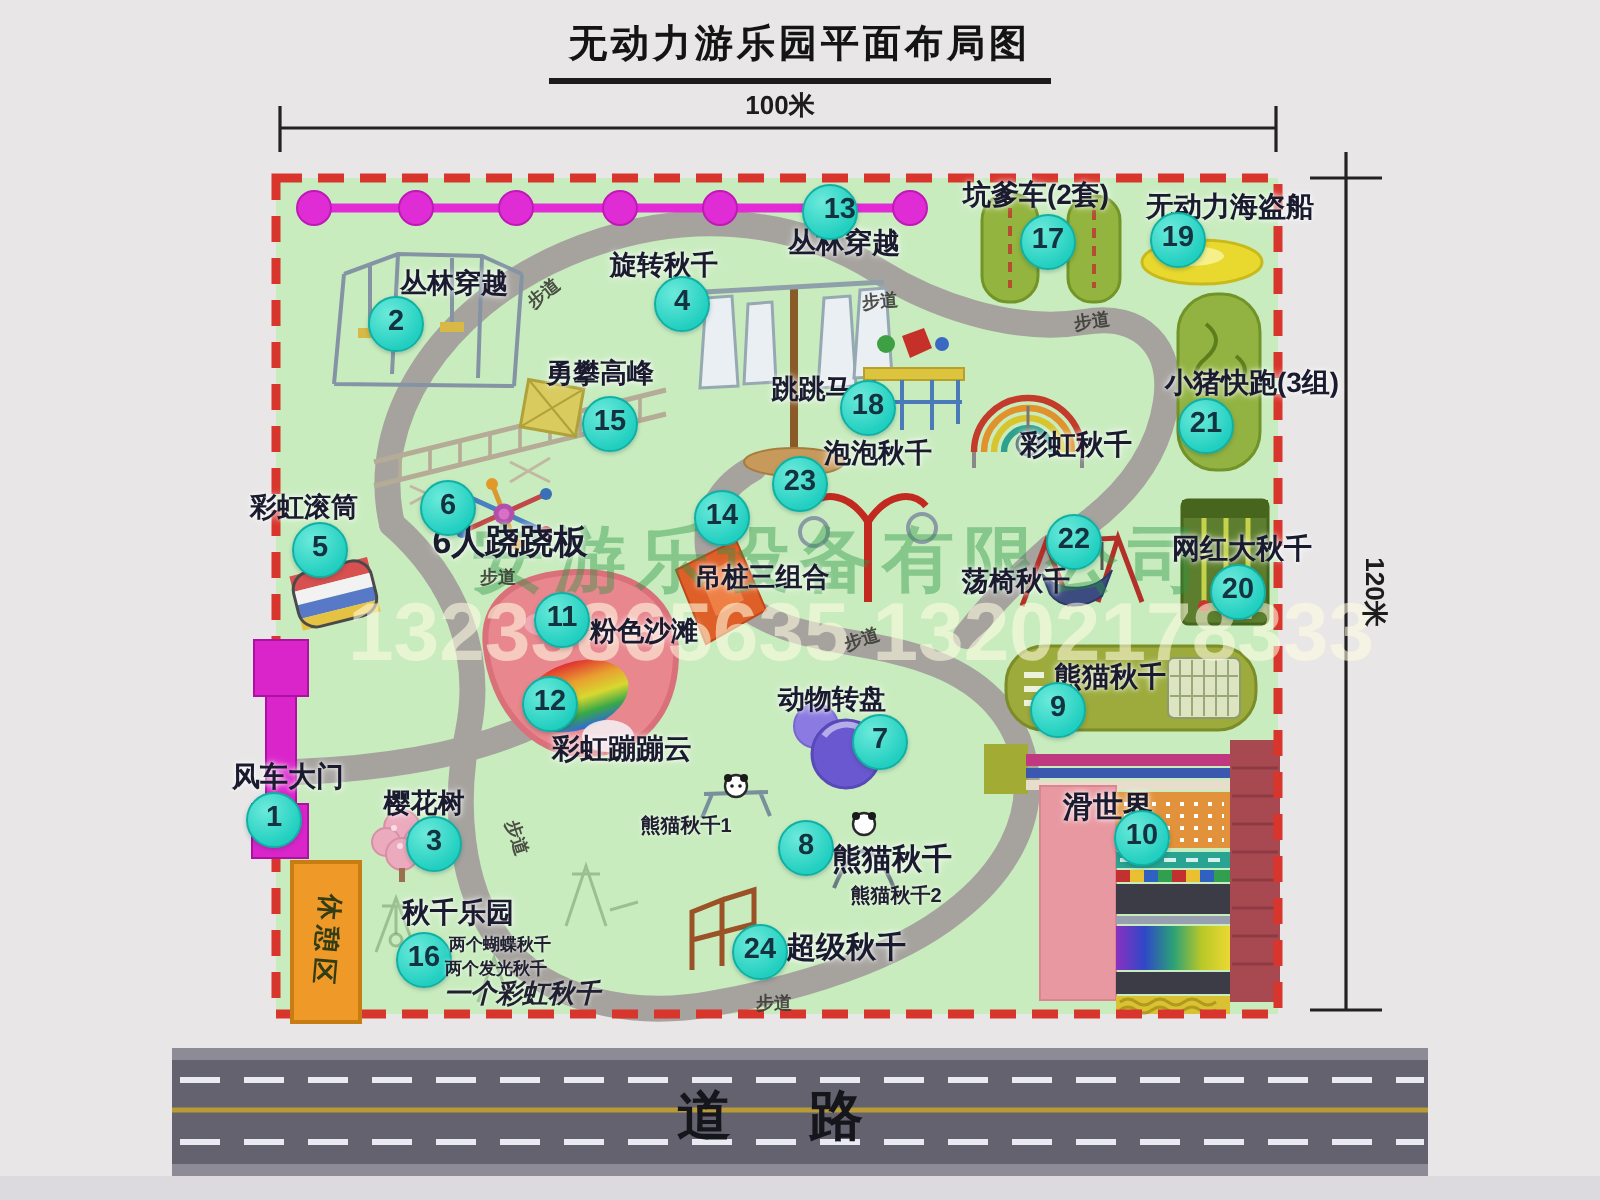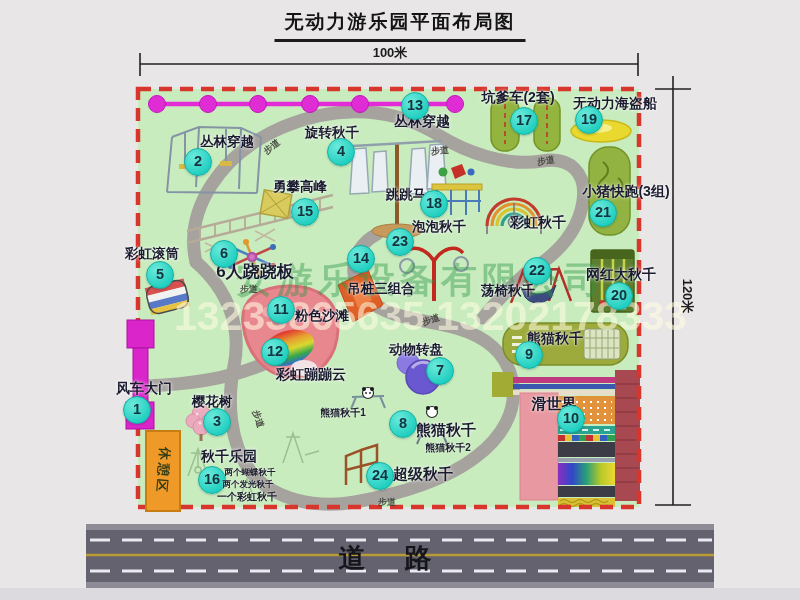--- a/index.html
+++ b/index.html
@@ -363,21 +363,21 @@
       <div class="badge" style="left: 403px; top: 424px;">8</div>
       <div class="attr-label" style="left: 555px; top: 339px; font-size: 14px;">熊猫秋千</div>
       <div class="badge" style="left: 529px; top: 355px;">9</div>
       <div class="attr-label" style="left: 554px; top: 404px; font-size: 15px;">滑世界</div>
       <div class="badge" style="left: 571px; top: 419px;">10</div>
       <div class="attr-label" style="left: 322px; top: 316px; font-size: 13.5px;">粉色沙滩</div>
       <div class="badge" style="left: 281px; top: 310px;">11</div>
       <div class="attr-label" style="left: 299px; top: 375px; font-size: 14px; padding-left: 24px;">彩虹蹦蹦云</div>
       <div class="badge" style="left: 275px; top: 352px;">12</div>
       <div class="attr-label" style="left: 422px; top: 122px; font-size: 14px;">丛林穿越</div>
-      <div class="badge" style="left: 415px; top: 106px;">13</div>
+      <div class="badge" style="left: 415px; top: 106px; text-align: right;">13</div>
       <div class="attr-label" style="left: 381px; top: 289px; font-size: 13.5px;">吊桩三组合</div>
       <div class="badge" style="left: 361px; top: 259px;">14</div>
       <div class="attr-label" style="left: 300px; top: 187px; font-size: 13.5px;">勇攀高峰</div>
       <div class="badge" style="left: 305px; top: 212px;">15</div>
       <div class="attr-label" style="left: 229px; top: 457px; font-size: 14px;">秋千乐园</div>
       <div class="badge" style="left: 212px; top: 480px;">16</div>
       <div class="attr-label" style="left: 518px; top: 98px; font-size: 14px;">坑爹车(2套)</div>
       <div class="badge" style="left: 524px; top: 121px;">17</div>
       <div class="attr-label" style="left: 406px; top: 195px; font-size: 13.5px;">跳跳马</div>
       <div class="badge" style="left: 434px; top: 204px;">18</div>
@@ -398,15 +398,15 @@
       <div class="walkway" style="left: 440px; top: 151px; transform: translate(-50%, -50%) rotate(-5deg);">步道</div>
       <div class="walkway" style="left: 546px; top: 161px; transform: translate(-50%, -50%) rotate(-8deg);">步道</div>
       <div class="walkway" style="left: 249px; top: 289px; transform: translate(-50%, -50%) rotate(0deg);">步道</div>
       <div class="walkway" style="left: 258px; top: 419px; transform: translate(-50%, -50%) rotate(72deg);">步道</div>
       <div class="walkway" style="left: 387px; top: 502px; transform: translate(-50%, -50%) rotate(0deg);">步道</div>
       <div class="walkway" style="left: 431px; top: 320px; transform: translate(-50%, -50%) rotate(-18deg);">步道</div>
       <div class="sub-label" style="left: 343px; top: 413px; font-size: 10px;">熊猫秋千1</div>
       <div class="sub-label" style="left: 448px; top: 448px; font-size: 10px;">熊猫秋千2</div>
       <div class="sub-label" style="left: 250px; top: 473px; font-size: 8.5px;">两个蝴蝶秋千</div>
       <div class="sub-label" style="left: 248px; top: 485px; font-size: 8.5px;">两个发光秋千</div>
-      <div class="sub-label" style="left: 247px; top: 497px; font-size: 10px;">一个彩虹秋千</div>
+      <div class="sub-label" style="left: 261px; top: 497px; font-size: 13px; font-style: italic;">一个彩虹秋千</div>
     </div>
 </div>
 
 </body></html>

